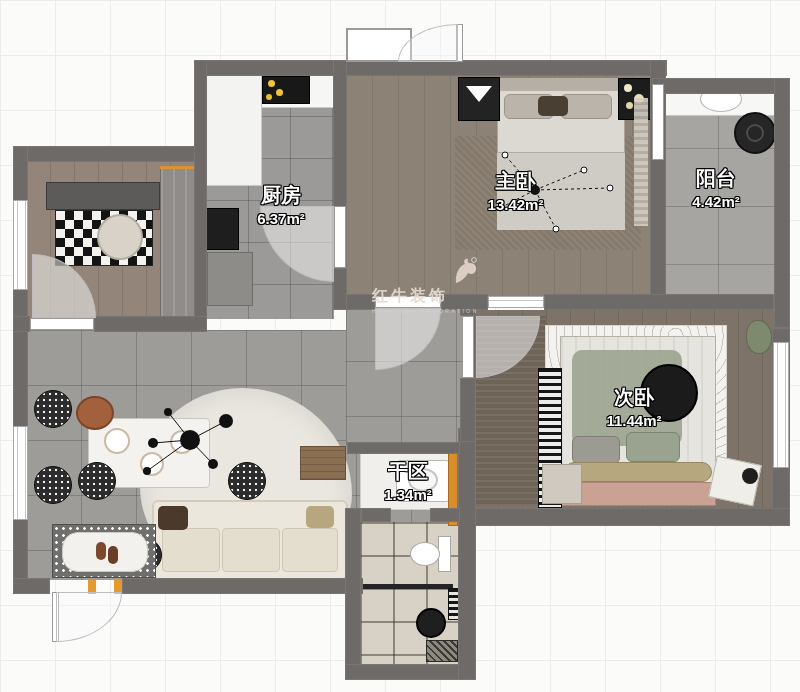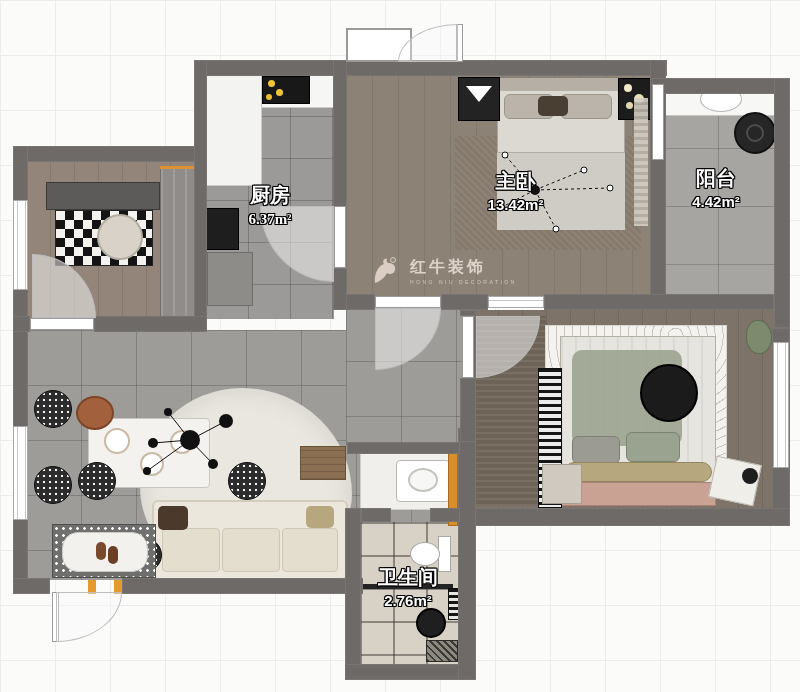--- a/index.html
+++ b/index.html
@@ -22,21 +22,21 @@
   .tile-gray{background:#9d9c99;background-image:linear-gradient(rgba(55,53,50,.28) 1px,transparent 1px),linear-gradient(90deg,rgba(55,53,50,.28) 1px,transparent 1px);background-size:55px 55px;}
   .tile-kitchen{background:#9b9a98;background-image:linear-gradient(rgba(55,53,50,.30) 1px,transparent 1px),linear-gradient(90deg,rgba(55,53,50,.30) 1px,transparent 1px);background-size:42px 42px;}
   .tile-balcony{background:#a7a5a2;background-image:linear-gradient(rgba(70,68,65,.30) 1px,transparent 1px),linear-gradient(90deg,rgba(70,68,65,.30) 1px,transparent 1px);background-size:58px 58px;}
   .tile-bath{background:#d8d1c5;background-image:linear-gradient(rgba(45,43,40,.45) 2px,transparent 2px),linear-gradient(90deg,rgba(45,43,40,.45) 2px,transparent 2px);background-size:33px 33px;}
   .checker{background:repeating-conic-gradient(#141414 0 25%,#f4f2ee 0 50%);background-size:18px 18px;border:1px solid #222;}
   .label{position:absolute;text-align:center;line-height:1.35;pointer-events:none;}
   .room-name{font-size:20px;font-weight:600;color:#fff;
     text-shadow:-1px -1px 0 #000,1px -1px 0 #000,-1px 1px 0 #000,1px 1px 0 #000,0 -1px 0 #000,0 1px 0 #000,-1px 0 0 #000,1px 0 0 #000;}
   .room-area{font-size:15px;font-weight:700;color:#fff;
     text-shadow:-1px -1px 0 #000,1px -1px 0 #000,-1px 1px 0 #000,1px 1px 0 #000,0 -1px 0 #000,0 1px 0 #000,-1px 0 0 #000,1px 0 0 #000;}
-  .wm{position:absolute;left:372px;top:256px;display:flex;align-items:center;gap:12px;opacity:.92;pointer-events:none;}
+  .wm{position:absolute;left:372px;top:256px;display:flex;align-items:flex-end;gap:0;opacity:.92;pointer-events:none;flex-direction:column;}
   .wm-txt{display:flex;flex-direction:column;}
   .wm-brand{font-size:16px;font-weight:700;letter-spacing:3px;color:#e6dad1;}
   .wm-sub{font-size:5px;letter-spacing:2.5px;color:#dccfc6;margin-top:1px;}
   .chair-dot{position:absolute;border-radius:50%;background:#2c2c2c;background-image:radial-gradient(#f2f2f2 1px,transparent 1.6px);background-size:6px 6px;border:1px solid #111;}
   svg{display:block;}
 </style>
 </head>
 <body>
 
 <div id="plan">
@@ -208,35 +208,39 @@
     </g>
     <g fill="#fff" stroke="#111" stroke-width="1">
       <circle cx="505" cy="155" r="3"></circle>
       <circle cx="584" cy="170" r="3"></circle>
       <circle cx="610" cy="188" r="3"></circle>
       <circle cx="556" cy="229" r="3"></circle>
       <circle cx="500" cy="208" r="3"></circle>
     </g>
   </svg>
 
-  <div class="label" style="left:225px;top:182px;width:90px;font-family:Liberation Serif, serif;">
+  <div class="label" style="left:236px;top:182px;width:90px;">
     <div class="room-name">厨房</div>
     <div class="room-area">6.37m²</div>
   </div>
   <div class="label" style="left:468px;top:168px;width:95px;">
     <div class="room-name">主卧</div>
     <div class="room-area">13.42m²</div>
   </div>
   <div class="label" style="left:676px;top:165px;width:80px;">
     <div class="room-name">阳台</div>
     <div class="room-area">4.42m²</div>
   </div>
-  <div class="label" style="left:364px;top:564px;width:88px;">
-    <div class="room-name">卫生间</div>
-    <div class="room-area">2.76m²</div>
+  <div class="label" style="left:588px;top:384px;width:92px;">
+    <div class="room-name">次卧</div>
+    <div class="room-area">11.44m²</div>
+  </div>
+  <div class="label" style="left:368px;top:458px;width:80px;">
+    <div class="room-name">干区</div>
+    <div class="room-area">1.34m²</div>
   </div>
 
   <div class="wm">
     <svg width="26" height="30" viewBox="0 0 26 30">
       <path d="M3 27 C2 18 6 10 12 8 C10 5 12 2 15 3 C14 5 15 7 17 7 C21 7 24 10 23 14 C22 18 18 19 15 17 C13 21 9 25 3 27 Z" fill="#e2d4ca"></path>
       <circle cx="21" cy="4" r="2.4" fill="none" stroke="#e2d4ca" stroke-width="1"></circle>
     </svg>
     <div class="wm-txt">
       <div class="wm-brand">红牛装饰</div>
       <div class="wm-sub">HONG NIU DECORATION</div>

